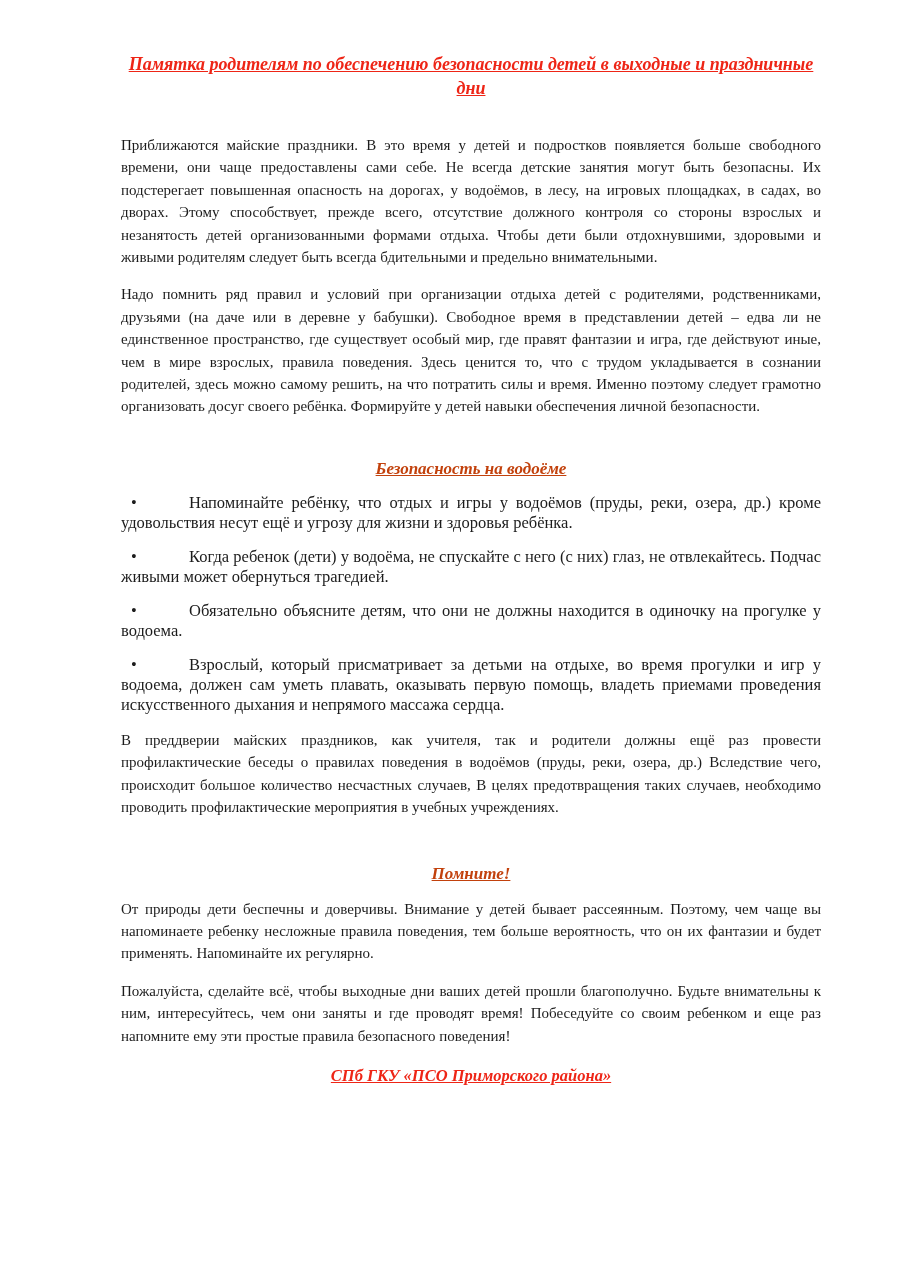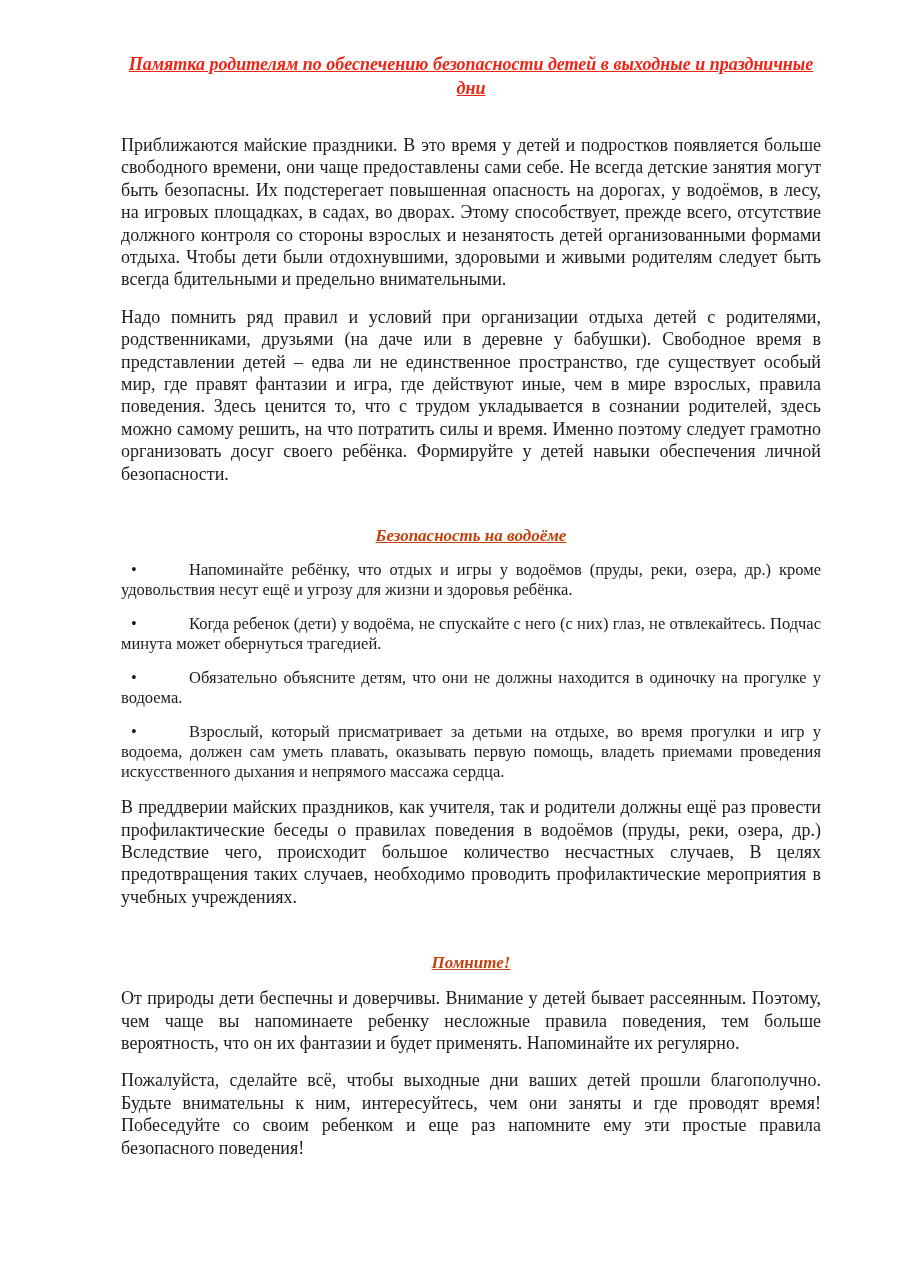--- a/index.html
+++ b/index.html
@@ -19,21 +19,21 @@
     color: #ee2516;
     font-size: 18px;
     font-weight: bold;
     font-style: italic;
     text-decoration: underline;
     text-align: center;
     line-height: 24px;
     margin: 0 0 34px 0;
   }
   p.body-par {
-    font-size: 18px;
+    font-size: 15px;
     line-height: 22.4px;
     text-align: justify;
     margin: 0 0 15px 0;
   }
   .red-heading {
     color: #c2410c;
     font-size: 17px;
     font-weight: bold;
     font-style: italic;
     text-decoration: underline;
@@ -77,27 +77,28 @@
 <div class="page">
 
   <h1 class="doc-title">Памятка родителям по обеспечению безопасности детей в выходные и праздничные дни</h1>
 
   <p class="body-par">Приближаются майские праздники. В это время у детей и подростков появляется больше свободного времени, они чаще предоставлены сами себе. Не всегда детские занятия могут быть безопасны. Их подстерегает повышенная опасность на дорогах, у водоёмов, в лесу, на игровых площадках, в садах, во дворах. Этому способствует, прежде всего, отсутствие должного контроля со стороны взрослых и незанятость детей организованными формами отдыха. Чтобы дети были отдохнувшими, здоровыми и живыми родителям следует быть всегда бдительными и предельно внимательными.</p>
   <p class="body-par">Надо помнить ряд правил и условий при организации отдыха детей с родителями, родственниками, друзьями (на даче или в деревне у бабушки). Свободное время в представлении детей – едва ли не единственное пространство, где существует особый мир, где правят фантазии и игра, где действуют иные, чем в мире взрослых, правила поведения. Здесь ценится то, что с трудом укладывается в сознании родителей, здесь можно самому решить, на что потратить силы и время. Именно поэтому следует грамотно организовать досуг своего ребёнка. Формируйте у детей навыки обеспечения личной безопасности.</p>
 
   <h2 class="red-heading gap-before-section">Безопасность на водоёме</h2>
 
   <div class="bullet-item"><span class="bullet-marker">•</span><span>Напоминайте ребёнку, что отдых и игры у водоёмов (пруды, реки, озера, др.) кроме удовольствия несут ещё и угрозу для жизни и здоровья ребёнка.</span></div>
-  <div class="bullet-item"><span class="bullet-marker">•</span><span>Когда ребенок (дети) у водоёма, не спускайте с него (с них) глаз, не отвлекайтесь. Подчас минута может обернуться трагедией.</span></div>
+  <div class="bullet-item"><span class="bullet-marker">•</span><span>Когда ребенок (дети) у водоёма, не спускайте с него (с них) глаз, не отвлекайтесь. Подчас живыми может обернуться трагедией.</span></div>
   <div class="bullet-item"><span class="bullet-marker">•</span><span>Обязательно объясните детям, что они не должны находится в одиночку на прогулке у водоема.</span></div>
   <div class="bullet-item"><span class="bullet-marker">•</span><span>Взрослый, который присматривает за детьми на отдыхе, во время прогулки и игр у водоема, должен сам уметь плавать, оказывать первую помощь, владеть приемами проведения искусственного дыхания и непрямого массажа сердца.</span></div>
 
   <p class="body-par gap-before-par">В преддверии майских праздников, как учителя, так и родители должны ещё раз провести профилактические беседы о правилах поведения в водоёмов (пруды, реки, озера, др.) Вследствие чего, происходит большое количество несчастных случаев, В целях предотвращения таких случаев, необходимо проводить профилактические мероприятия в учебных учреждениях.</p>
 
   <h2 class="red-heading gap-mid">Помните!</h2>
   <p class="body-par">От природы дети беспечны и доверчивы. Внимание у детей бывает рассеянным. Поэтому, чем чаще вы напоминаете ребенку несложные правила поведения, тем больше вероятность, что он их фантазии и будет применять. Напоминайте их регулярно.</p>
 
   <p class="body-par">Пожалуйста, сделайте всё, чтобы выходные дни ваших детей прошли благополучно. Будьте внимательны к ним, интересуйтесь, чем они заняты и где проводят время! Побеседуйте со своим ребенком и еще раз напомните ему эти простые правила безопасного поведения!</p>
 
   <div class="footer-block">
+    <p class="footer-line">СПб ГКУ «ПСО Приморского района»</p>
   </div>
 
 </div>
 
 </body></html>

